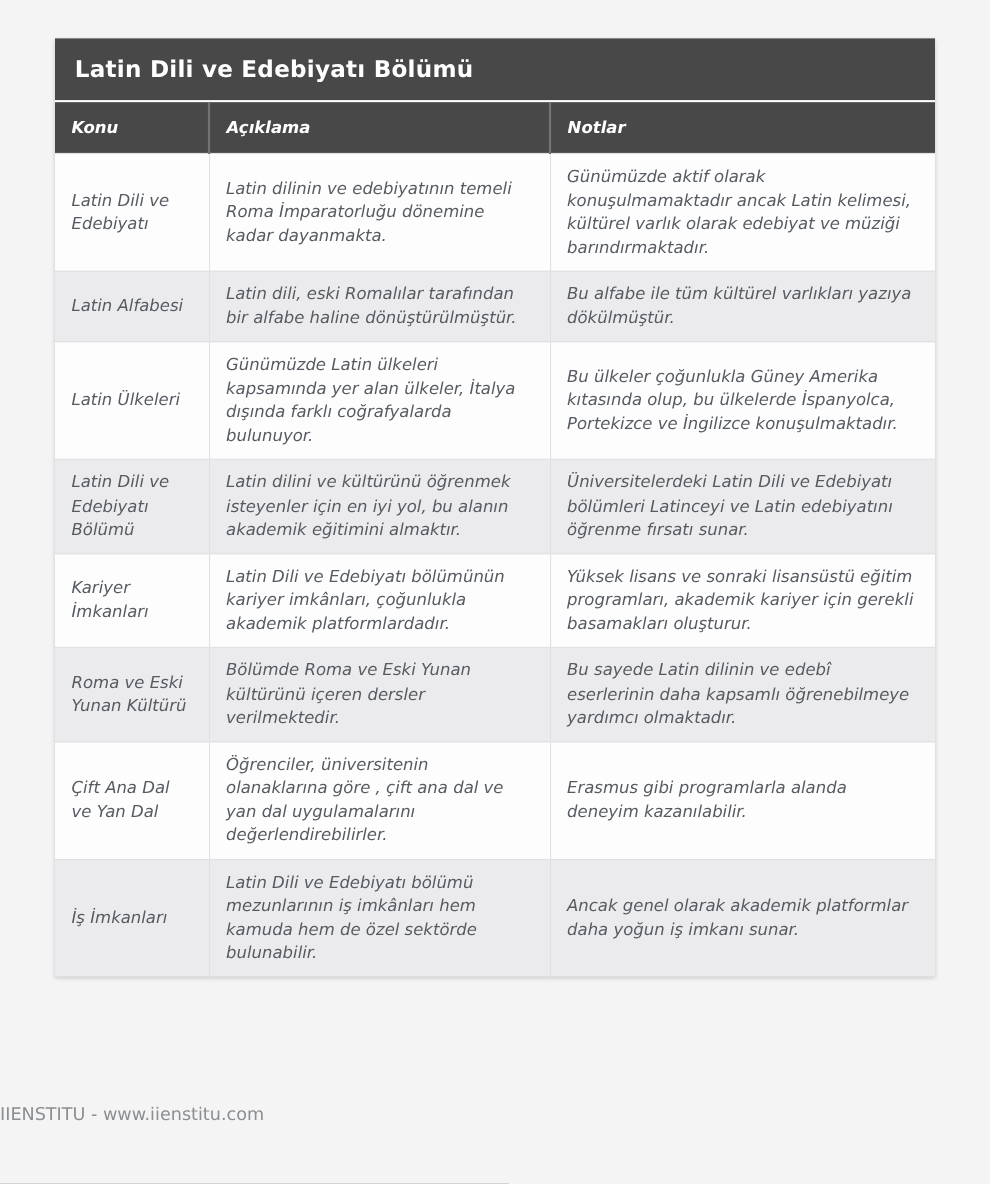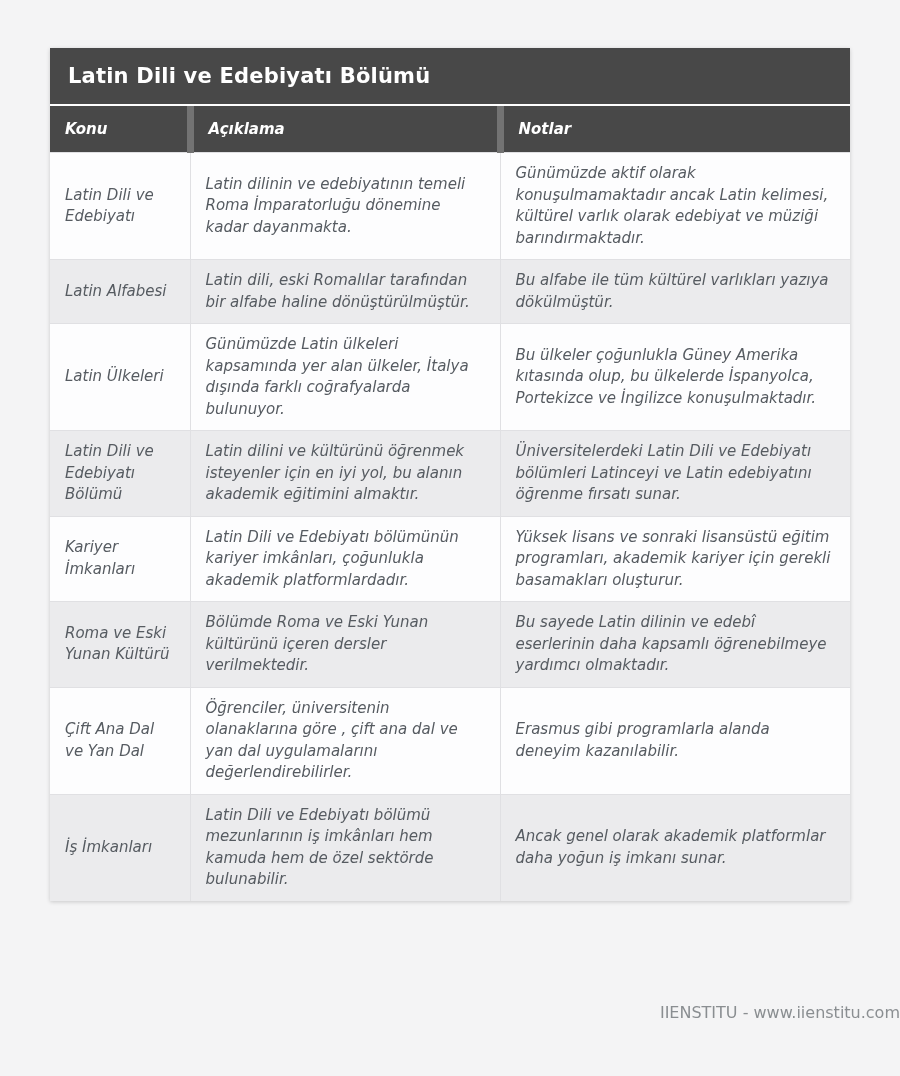--- a/index.html
+++ b/index.html
@@ -10,21 +10,21 @@
     width: 900px;
     height: 1076px;
     background: #f4f4f5;
     font-family: "DejaVu Sans", "Liberation Sans", sans-serif;
     position: relative;
     overflow: hidden;
   }
   .card {
     position: absolute;
     left: 50px;
-    top: 48px;
+    top: 35px;
     width: 800px;
     box-shadow: 0 1px 4px rgba(0,0,0,0.18);
     background: #a3a3a3;
   }
   .card-title {
     background: #484848;
     color: #ffffff;
     font-size: 21px;
     font-weight: bold;
     line-height: 26px;
@@ -41,21 +41,21 @@
   table.info-table col.c-konu     { width: 140px; }
   table.info-table col.c-aciklama { width: 310px; }
   table.info-table col.c-notlar   { width: 350px; }
   table.info-table thead th {
     background: #484848;
     color: #ffffff;
     font-size: 15px;
     font-weight: bold;
     text-align: left;
     padding: 14px 15px;
-    border-left: 7px solid #737373;
+    border-left: 2px solid #737373;
   }
   table.info-table thead th:first-child {
     border-left: none;
   }
   table.info-table tbody td {
     font-size: 15px;
     color: #565b61;
     line-height: 21.5px;
     padding: 10px 15px;
     vertical-align: middle;
@@ -67,21 +67,21 @@
     border-left: none;
     margin-left: 16px;
   }
   table.info-table tbody tr:nth-child(odd)  { background: #fdfdfe; }
   table.info-table tbody tr:nth-child(even) { background: #ebebed; }
   .footer {
     position: absolute;
     left: 0;
     top: 1003px;
     width: 100%;
-    text-align: right;
+    text-align: left;
     font-size: 16px;
     color: #8a8e91;
   }
 </style>
 </head>
 <body>
 
 <div class="card">
   <div class="card-title">Latin Dili ve Edebiyatı Bölümü</div>
 

